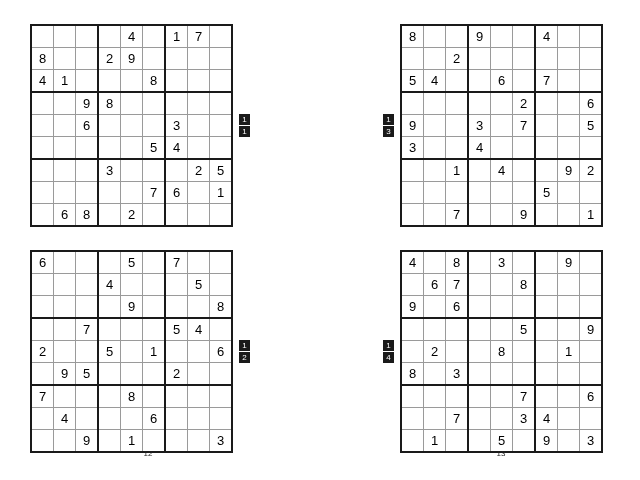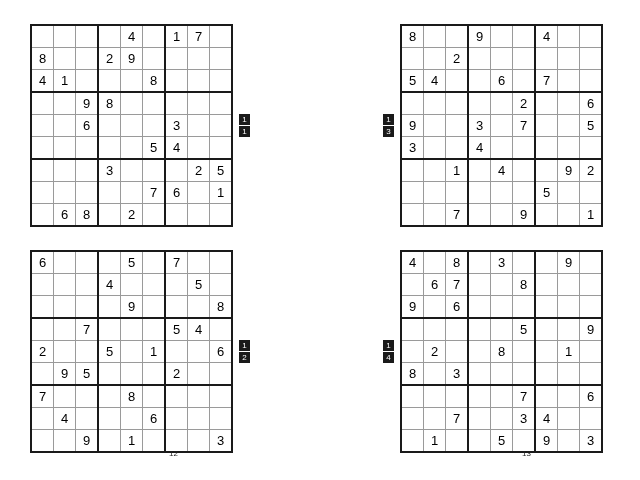--- a/index.html
+++ b/index.html
@@ -62,21 +62,21 @@
   
   table.grid td.t { border-top: 2px solid #1a1a1a; }
   table.grid td.b { border-bottom: 2px solid #1a1a1a; }
   table.grid td.l { border-left: 2px solid #1a1a1a; }
   table.grid td.r { border-right: 2px solid #1a1a1a; }
 
   .caption {
     position: absolute;
     font-size: 8px;
     color: #222222;
-    text-align: right;
+    text-align: center;
     width: 60px;
   }
 
   
   #block-11 { left: 30px; top: 24px; }
   #block-13 { left: 383px; top: 24px; }
   #block-12 { left: 30px; top: 250px; }
   #block-14 { left: 383px; top: 250px; }
 
   #caption-12 { left: 118px; top: 449px; }

